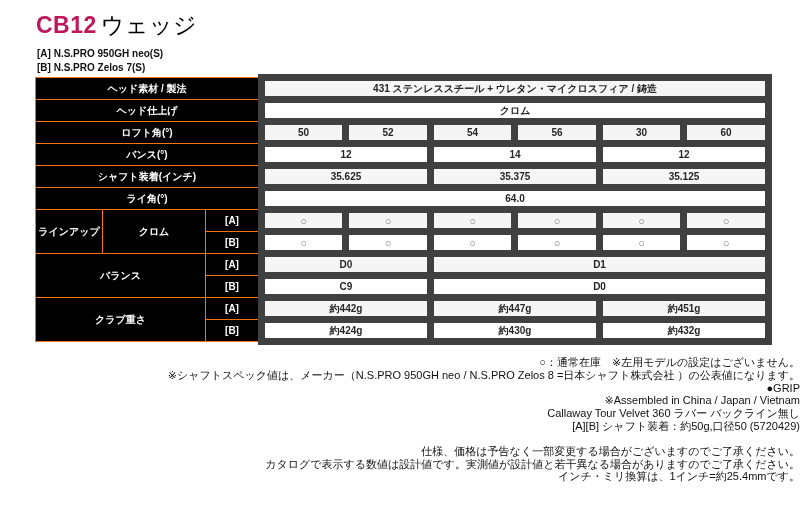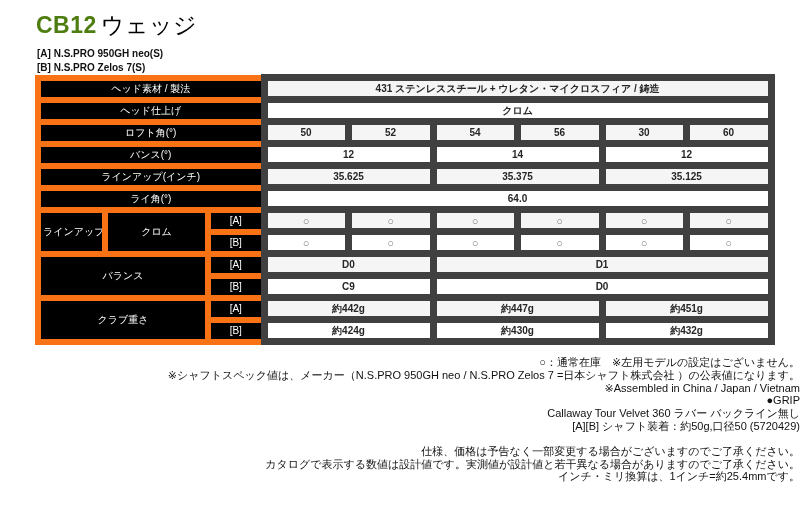--- a/index.html
+++ b/index.html
@@ -6,34 +6,34 @@
   body{
     width:800px;height:517px;overflow:hidden;
     font-family:"Liberation Sans","DejaVu Sans",sans-serif;
     color:#111;
     -webkit-font-smoothing:antialiased;
   }
   .page{padding:12px 0 0 35px;width:765px;}
 
   
   .title{margin:0 0 9px 1px;font-size:23px;line-height:26px;letter-spacing:.5px;}
-  .title .model{font-weight:700;color:#4d7c0f;}
+  .title .model{font-weight:700;color:#be185d;}
   .title .type{font-weight:400;color:#000;margin-left:4px;}
 
   
   .shaft-line{font-size:10px;font-weight:700;line-height:13.5px;margin:0 0 0 2px;color:#111;}
   .custom-note{font-size:11px;font-weight:400;line-height:14px;margin:1px 0 3px 2px;color:#111;cursor:pointer;}
 
   
   table.spec{border-collapse:collapse;table-layout:fixed;width:733px;}
   table.spec tr{height:22px;}
   table.spec td{padding:0 2px;overflow:hidden;white-space:nowrap;}
   td.h{
-    background:#000;color:#fff;font-weight:400;font-size:10px;
-    text-align:center;border:6px solid #f97316;
+    background:#000;color:#fff;font-weight:700;font-size:10px;
+    text-align:center;border:1px solid #f97316;
   }
   td.data{
     background:#fff;color:#262626;font-weight:700;font-size:10px;
     text-align:center;border:7px solid #404040;
   }
   tr.alt td.data{background:#f5f5f5;}
   td.data .mark{color:#7a7a7a;font-weight:400;font-size:11px;}
 
   
   .notes{margin:11px 0 0 3px;font-size:11px;line-height:12.8px;color:#111;text-align:right;}
@@ -85,21 +85,21 @@
     </tr>
 
     <tr>
       <td class="h" colspan="3">バンス(°)</td>
       <td class="data" colspan="2">12</td>
       <td class="data" colspan="2">14</td>
       <td class="data" colspan="2">12</td>
     </tr>
 
     <tr class="alt">
-      <td class="h" colspan="3">ラインアップ(インチ)</td>
+      <td class="h" colspan="3">シャフト装着(インチ)</td>
       <td class="data" colspan="2">35.625</td>
       <td class="data" colspan="2">35.375</td>
       <td class="data" colspan="2">35.125</td>
     </tr>
 
     <tr>
       <td class="h" colspan="3">ライ角(°)</td>
       <td class="data" colspan="6">64.0</td>
     </tr>
 
@@ -147,23 +147,23 @@
       <td class="h">[B]</td>
       <td class="data" colspan="2">約424g</td>
       <td class="data" colspan="2">約430g</td>
       <td class="data" colspan="2">約432g</td>
     </tr>
   </tbody>
     </table>
 
   <div class="notes">
     <p>○：通常在庫　※左用モデルの設定はございません。</p>
-    <p>※シャフトスペック値は、メーカー（N.S.PRO 950GH neo / N.S.PRO Zelos 7 =日本シャフト株式会社 ）の公表値になります。</p>
+    <p>※シャフトスペック値は、メーカー（N.S.PRO 950GH neo / N.S.PRO Zelos 8 =日本シャフト株式会社 ）の公表値になります。</p>
+    <p>●GRIP</p>
     <p>※Assembled in China / Japan / Vietnam</p>
-    <p>●GRIP</p>
     <p>Callaway Tour Velvet 360 ラバー バックライン無し</p>
     <p>[A][B] シャフト装着：約50g,口径50 (5720429)</p>
     <div class="gap"></div>
     <p>仕様、価格は予告なく一部変更する場合がございますのでご了承ください。</p>
     <p>カタログで表示する数値は設計値です。実測値が設計値と若干異なる場合がありますのでご了承ください。</p>
     <p>インチ・ミリ換算は、1インチ=約25.4mmです。</p>
   </div>
 
 </div>
 

